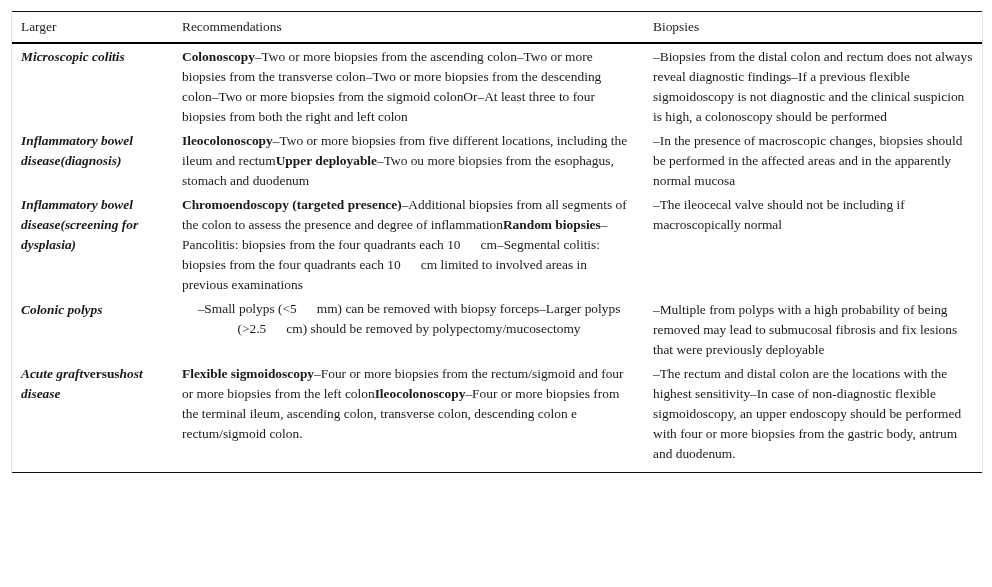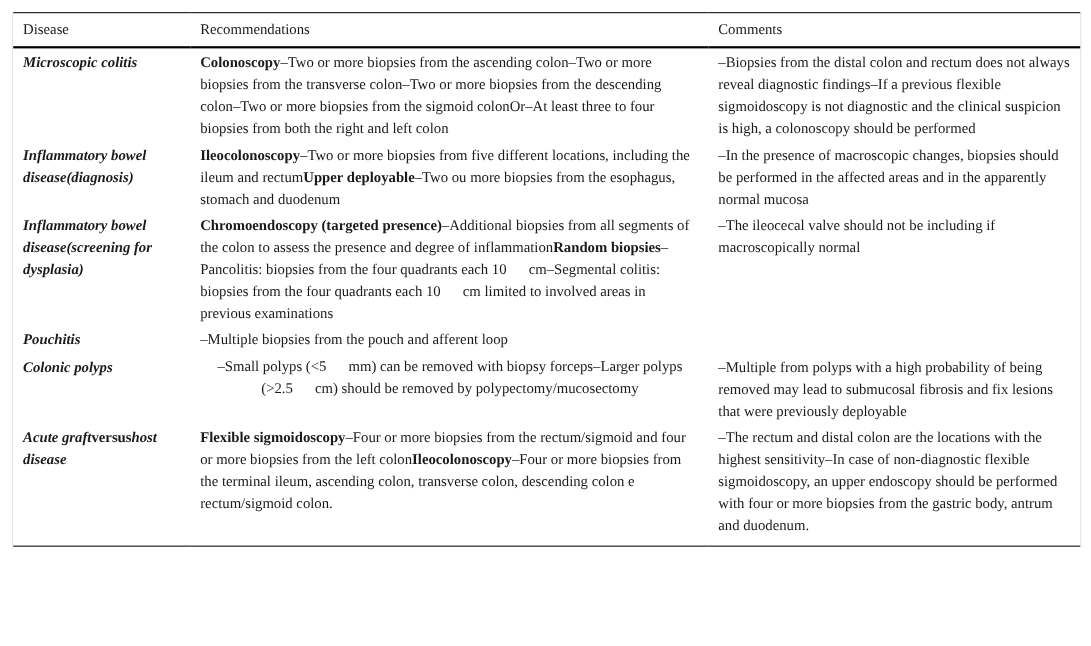--- a/index.html
+++ b/index.html
@@ -71,23 +71,23 @@
 
 <div class="table-wrap">
   <table>
     <colgroup>
       <col class="c1">
         <col class="c2">
         <col class="c3">
     </colgroup>
     <thead>
       <tr>
-        <th>Disease</th>
+        <th>Larger</th>
         <th>Recommendations</th>
-        <th>Comments</th>
+        <th>Biopsies</th>
       </tr>
     </thead>
     <tbody>
 
       <tr class="r1">
         <td class="disease">Microscopic colitis</td>
         <td class="rec"><b>Colonoscopy</b><span>–Two or more biopsies from the ascending colon–Two or more biopsies from the transverse colon–Two or more biopsies from the descending colon–Two or more biopsies from the sigmoid colonOr–At least three to four biopsies from both the right and left colon</span></td>
         <td>–Biopsies from the distal colon and rectum does not always reveal diagnostic findings–If a previous flexible sigmoidoscopy is not diagnostic and the clinical suspicion is high, a colonoscopy should be performed</td>
       </tr>
 
@@ -96,25 +96,20 @@
         <td class="rec"><b>Ileocolonoscopy</b><span>–Two or more biopsies from five different locations, including the ileum and rectum</span><b>Upper deployable</b><span>–Two ou more biopsies from the esophagus, stomach and duodenum</span></td>
         <td>–In the presence of macroscopic changes, biopsies should be performed in the affected areas and in the apparently normal mucosa</td>
       </tr>
 
       <tr class="r3">
         <td class="disease">Inflammatory bowel disease(screening for dysplasia)</td>
         <td class="rec"><b>Chromoendoscopy (targeted presence)</b><span>–Additional biopsies from all segments of the colon to assess the presence and degree of inflammation</span><b>Random biopsies</b><span>–Pancolitis: biopsies from the four quadrants each 10  cm–Segmental colitis: biopsies from the four quadrants each 10  cm limited to involved areas in previous examinations</span></td>
         <td>–The ileocecal valve should not be including if macroscopically normal</td>
       </tr>
 
-      <tr class="r4">
-        <td class="disease">Pouchitis</td>
-        <td class="rec"><span>–Multiple biopsies from the pouch and afferent loop</span></td>
-        <td></td>
-      </tr>
 
       <tr class="r6">
         <td class="disease">Colonic polyps</td>
         <td class="rec"><span>–Small polyps (&lt;5  mm) can be removed with biopsy forceps–Larger polyps (&gt;2.5  cm) should be removed by polypectomy/mucosectomy</span></td>
         <td>–Multiple from polyps with a high probability of being removed may lead to submucosal fibrosis and fix lesions that were previously deployable</td>
       </tr>
 
       <tr class="r7">
         <td class="disease"><span>Acute graft</span><span class="upright">versus</span><span>host disease</span></td>
         <td class="rec"><b>Flexible sigmoidoscopy</b><span>–Four or more biopsies from the rectum/sigmoid and four or more biopsies from the left colon</span><b>Ileocolonoscopy</b><span>–Four or more biopsies from the terminal ileum, ascending colon, transverse colon, descending colon e rectum/sigmoid colon.</span></td>

